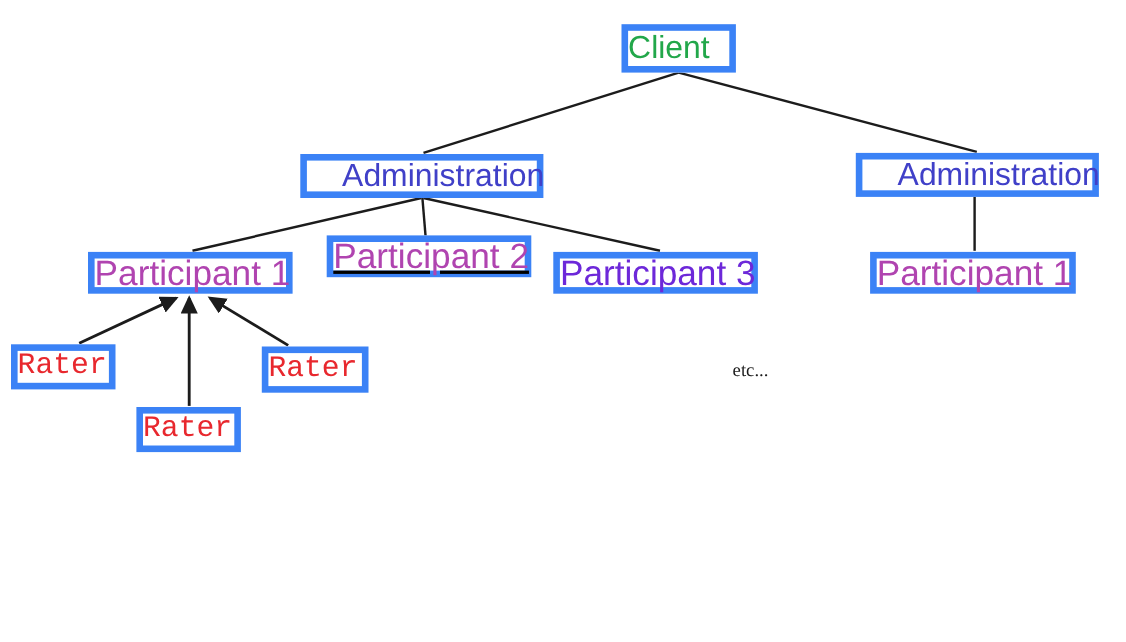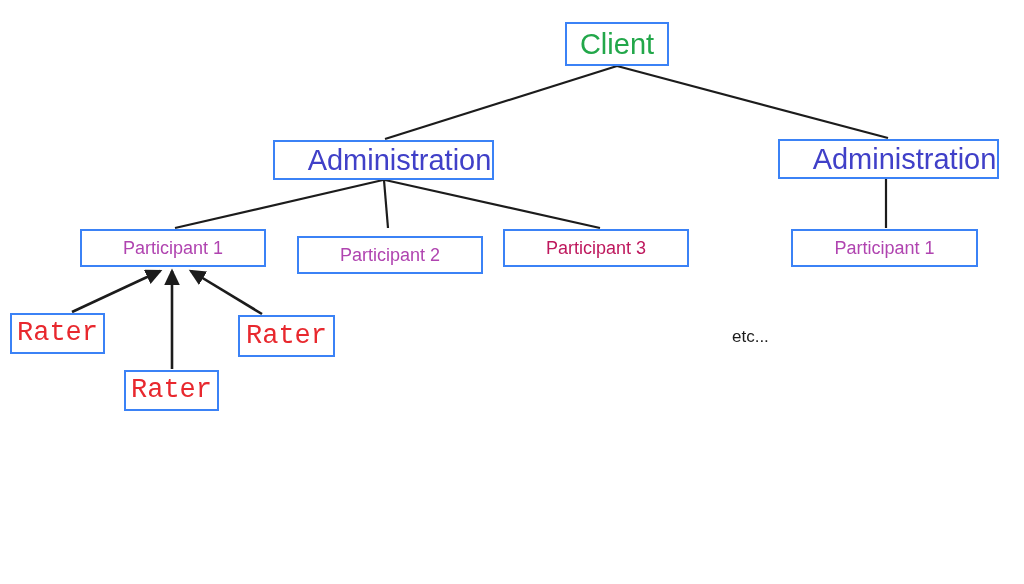--- a/index.html
+++ b/index.html
@@ -26,58 +26,58 @@
     left: 0;
     top: 0;
     width: 1024px;
     height: 584px;
     pointer-events: none;
   }
   .node {
     position: absolute;
     box-sizing: border-box;
     background: #ffffff;
-    border: 2px solid #3b82f6;
+    border: 6px solid #3b82f6;
     display: flex;
     align-items: center;
-    justify-content: center;
+    justify-content: flex-start;
     white-space: nowrap;
     line-height: 1;
   }
   .node-label {
     display: block;
     font-family: "Liberation Sans", sans-serif;
     font-weight: 400;
     letter-spacing: 0px;
   }
   .node.client { left: 565px; top: 22px; width: 104px; height: 44px; }
   .node.client .node-label { font-size: 29px; }
 
   .node.admin-left { left: 273px; top: 140px; width: 221px; height: 40px; }
   .node.admin-right { left: 778px; top: 139px; width: 221px; height: 40px; }
   .node.admin .node-label { font-size: 29px; margin-left: 32px; }
 
   .node.part-1-left { left: 80px; top: 229px; width: 186px; height: 38px; }
-  .node.part-2 { left: 297px; top: 236px; width: 186px; height: 38px; }
+  .node.part-2 { left: 297px; top: 214px; width: 186px; height: 38px; text-decoration: underline; }
   .node.part-3 { left: 503px; top: 229px; width: 186px; height: 38px; }
   .node.part-1-right { left: 791px; top: 229px; width: 187px; height: 38px; }
-  .node.participant .node-label { font-size: 18px; }
+  .node.participant .node-label { font-size: 32px; }
 
   .node.rater-a { left: 10px; top: 313px; width: 95px; height: 41px; }
   .node.rater-b { left: 124px; top: 370px; width: 95px; height: 41px; }
   .node.rater-c { left: 238px; top: 315px; width: 97px; height: 42px; }
   .node.rater .node-label { font-size: 27px; font-family: Liberation Mono, monospace; }
 
   .etc-note {
     position: absolute;
-    left: 732px;
+    left: 666px;
     top: 327px;
     font-size: 17px;
     color: #1c1c1c;
-    font-family: Liberation Sans, sans-serif;
+    font-family: Liberation Serif, serif;
   }
 </style>
 </head>
 <body>
 
 <div id="diagram-canvas">
 
   <svg class="edge-layer" width="1024" height="584" viewBox="0 0 1024 584" xmlns="http://www.w3.org/2000/svg">
     <defs>
       <marker id="arrowhead" markerWidth="7" markerHeight="7" refX="5.4" refY="3" orient="auto" markerUnits="strokeWidth">
@@ -118,21 +118,21 @@
 
   <div class="node participant part-1-left">
     <span class="node-label" style="color:#b044b0;">Participant 1</span>
   </div>
 
   <div class="node participant part-2">
     <span class="node-label" style="color:#b044b0;">Participant 2</span>
   </div>
 
   <div class="node participant part-3">
-    <span class="node-label" style="color:#be185d;">Participant 3</span>
+    <span class="node-label" style="color:#6d28d9;">Participant 3</span>
   </div>
 
   <div class="node participant part-1-right">
     <span class="node-label" style="color:#b044b0;">Participant 1</span>
   </div>
 
   <div class="node rater rater-a">
     <span class="node-label" style="color:#e8282e;">Rater</span>
   </div>
 

